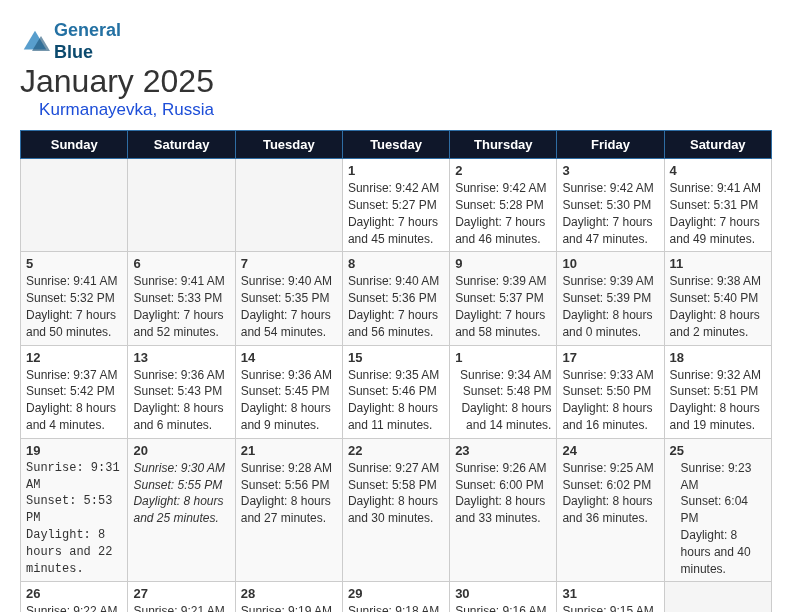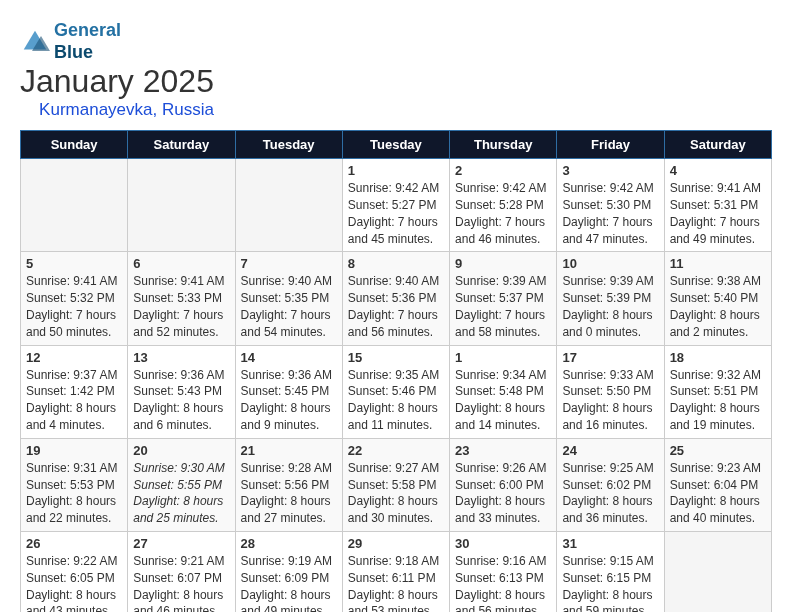--- a/index.html
+++ b/index.html
@@ -193,21 +193,21 @@
           <div class="day-number">11</div>
           <div class="day-info" style="white-space: pre-wrap;">Sunrise: 9:38 AM
 Sunset: 5:40 PM
 Daylight: 8 hours and 2 minutes.</div>
         </td>
       </tr>
       <tr class="week-row">
         <td>
           <div class="day-number">12</div>
           <div class="day-info" style="white-space: pre-wrap;">Sunrise: 9:37 AM
-Sunset: 1:42 PM
+Sunset: 5:42 PM
 Daylight: 8 hours and 4 minutes.</div>
         </td>
         <td>
           <div class="day-number">13</div>
           <div class="day-info" style="white-space: pre-wrap;">Sunrise: 9:36 AM
 Sunset: 5:43 PM
 Daylight: 8 hours and 6 minutes.</div>
         </td>
         <td>
           <div class="day-number">14</div>
@@ -216,41 +216,41 @@
 Daylight: 8 hours and 9 minutes.</div>
         </td>
         <td>
           <div class="day-number">15</div>
           <div class="day-info" style="white-space: pre-wrap;">Sunrise: 9:35 AM
 Sunset: 5:46 PM
 Daylight: 8 hours and 11 minutes.</div>
         </td>
         <td>
           <div class="day-number">1</div>
-          <div class="day-info" style="white-space: pre-wrap;">Sunrise: 9:34 AM
+          <div class="day-info" style="white-space: pre-wrap; text-align: right;">Sunrise: 9:34 AM
 Sunset: 5:48 PM
 Daylight: 8 hours and 14 minutes.</div>
         </td>
         <td>
           <div class="day-number">17</div>
           <div class="day-info" style="white-space: pre-wrap;">Sunrise: 9:33 AM
 Sunset: 5:50 PM
 Daylight: 8 hours and 16 minutes.</div>
         </td>
         <td>
           <div class="day-number">18</div>
           <div class="day-info" style="white-space: pre-wrap;">Sunrise: 9:32 AM
 Sunset: 5:51 PM
 Daylight: 8 hours and 19 minutes.</div>
         </td>
       </tr>
       <tr class="week-row">
         <td>
           <div class="day-number">19</div>
-          <div class="day-info" style="white-space: pre-wrap;">Sunrise: 9:31 AM
+          <div class="day-info" style="white-space: pre-wrap; font-family: Liberation Mono, monospace;">Sunrise: 9:31 AM
 Sunset: 5:53 PM
 Daylight: 8 hours and 22 minutes.</div>
         </td>
         <td>
           <div class="day-number">20</div>
           <div class="day-info" style="white-space: pre-wrap; font-style: italic;">Sunrise: 9:30 AM
 Sunset: 5:55 PM
 Daylight: 8 hours and 25 minutes.</div>
         </td>
         <td>
@@ -272,21 +272,21 @@
 Daylight: 8 hours and 33 minutes.</div>
         </td>
         <td>
           <div class="day-number">24</div>
           <div class="day-info" style="white-space: pre-wrap;">Sunrise: 9:25 AM
 Sunset: 6:02 PM
 Daylight: 8 hours and 36 minutes.</div>
         </td>
         <td>
           <div class="day-number">25</div>
-          <div class="day-info" style="white-space: pre-wrap;">Sunrise: 9:23 AM
+          <div class="day-info" style="white-space: pre-wrap; margin-left: 11px;">Sunrise: 9:23 AM
 Sunset: 6:04 PM
 Daylight: 8 hours and 40 minutes.</div>
         </td>
       </tr>
       <tr class="week-row">
         <td>
           <div class="day-number">26</div>
           <div class="day-info" style="white-space: pre-wrap;">Sunrise: 9:22 AM
 Sunset: 6:05 PM
 Daylight: 8 hours and 43 minutes.</div>

